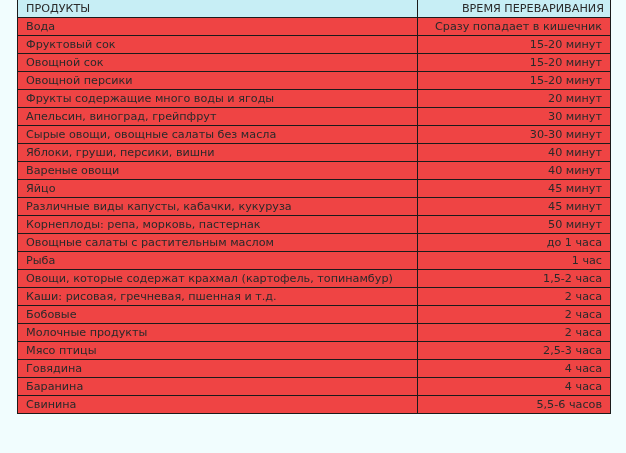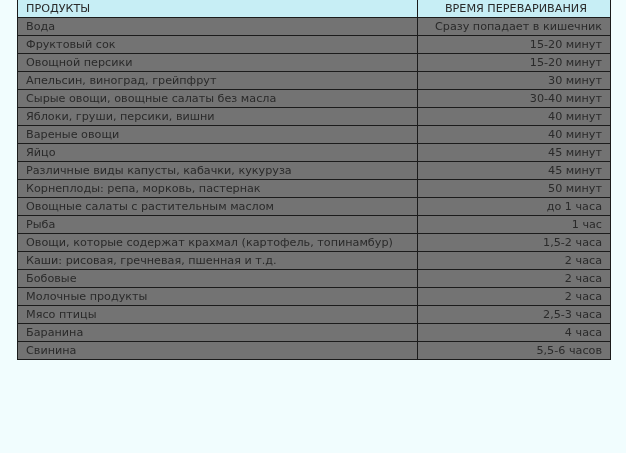--- a/index.html
+++ b/index.html
@@ -20,22 +20,22 @@
   th, td {
     border:1.3px solid #1b1b1b;
     height:17px; padding:0 8px; box-sizing:border-box;
     font-size:11.2px; color:#2a2a2a; font-weight:normal;
     white-space:nowrap; overflow:hidden; line-height:17px;
   }
   tr { height:17px; }
   th { background:#c7eef5; border-top:none; }
   th.left, td.left { text-align:left; }
   th.right, td.right { text-align:right; }
-  th.right { text-align:right; padding-right:23px; }
-  td { background:#737373; }
+  th.right { text-align:right; padding-right:6px; }
+  td { background:#ef4444; }
 </style>
 </head>
 <body>
 
 <div class="table-wrap">
   <table>
     <colgroup>
         <col class="c1">
         <col class="c2">
       </colgroup>
@@ -48,30 +48,38 @@
     <tbody id="tbody">
         <tr>
           <td class="left">Вода</td>
           <td class="right">Сразу попадает в кишечник</td>
         </tr>
         <tr>
           <td class="left">Фруктовый сок</td>
           <td class="right">15-20 минут</td>
         </tr>
         <tr>
+          <td class="left">Овощной сок</td>
+          <td class="right">15-20 минут</td>
+        </tr>
+        <tr>
           <td class="left">Овощной персики</td>
           <td class="right">15-20 минут</td>
+        </tr>
+        <tr>
+          <td class="left">Фрукты содержащие много воды и ягоды</td>
+          <td class="right">20 минут</td>
         </tr>
         <tr>
           <td class="left">Апельсин, виноград, грейпфрут</td>
           <td class="right">30 минут</td>
         </tr>
         <tr>
           <td class="left">Сырые овощи, овощные салаты без масла</td>
-          <td class="right">30-40 минут</td>
+          <td class="right">30-30 минут</td>
         </tr>
         <tr>
           <td class="left">Яблоки, груши, персики, вишни</td>
           <td class="right">40 минут</td>
         </tr>
         <tr>
           <td class="left">Вареные овощи</td>
           <td class="right">40 минут</td>
         </tr>
         <tr>
@@ -108,20 +116,24 @@
         </tr>
         <tr>
           <td class="left">Молочные продукты</td>
           <td class="right">2 часа</td>
         </tr>
         <tr>
           <td class="left">Мясо птицы</td>
           <td class="right">2,5-3 часа</td>
         </tr>
         <tr>
+          <td class="left">Говядина</td>
+          <td class="right">4 часа</td>
+        </tr>
+        <tr>
           <td class="left">Баранина</td>
           <td class="right">4 часа</td>
         </tr>
         <tr>
           <td class="left">Свинина</td>
           <td class="right">5,5-6 часов</td>
         </tr>
       </tbody>
   </table>
 </div>

